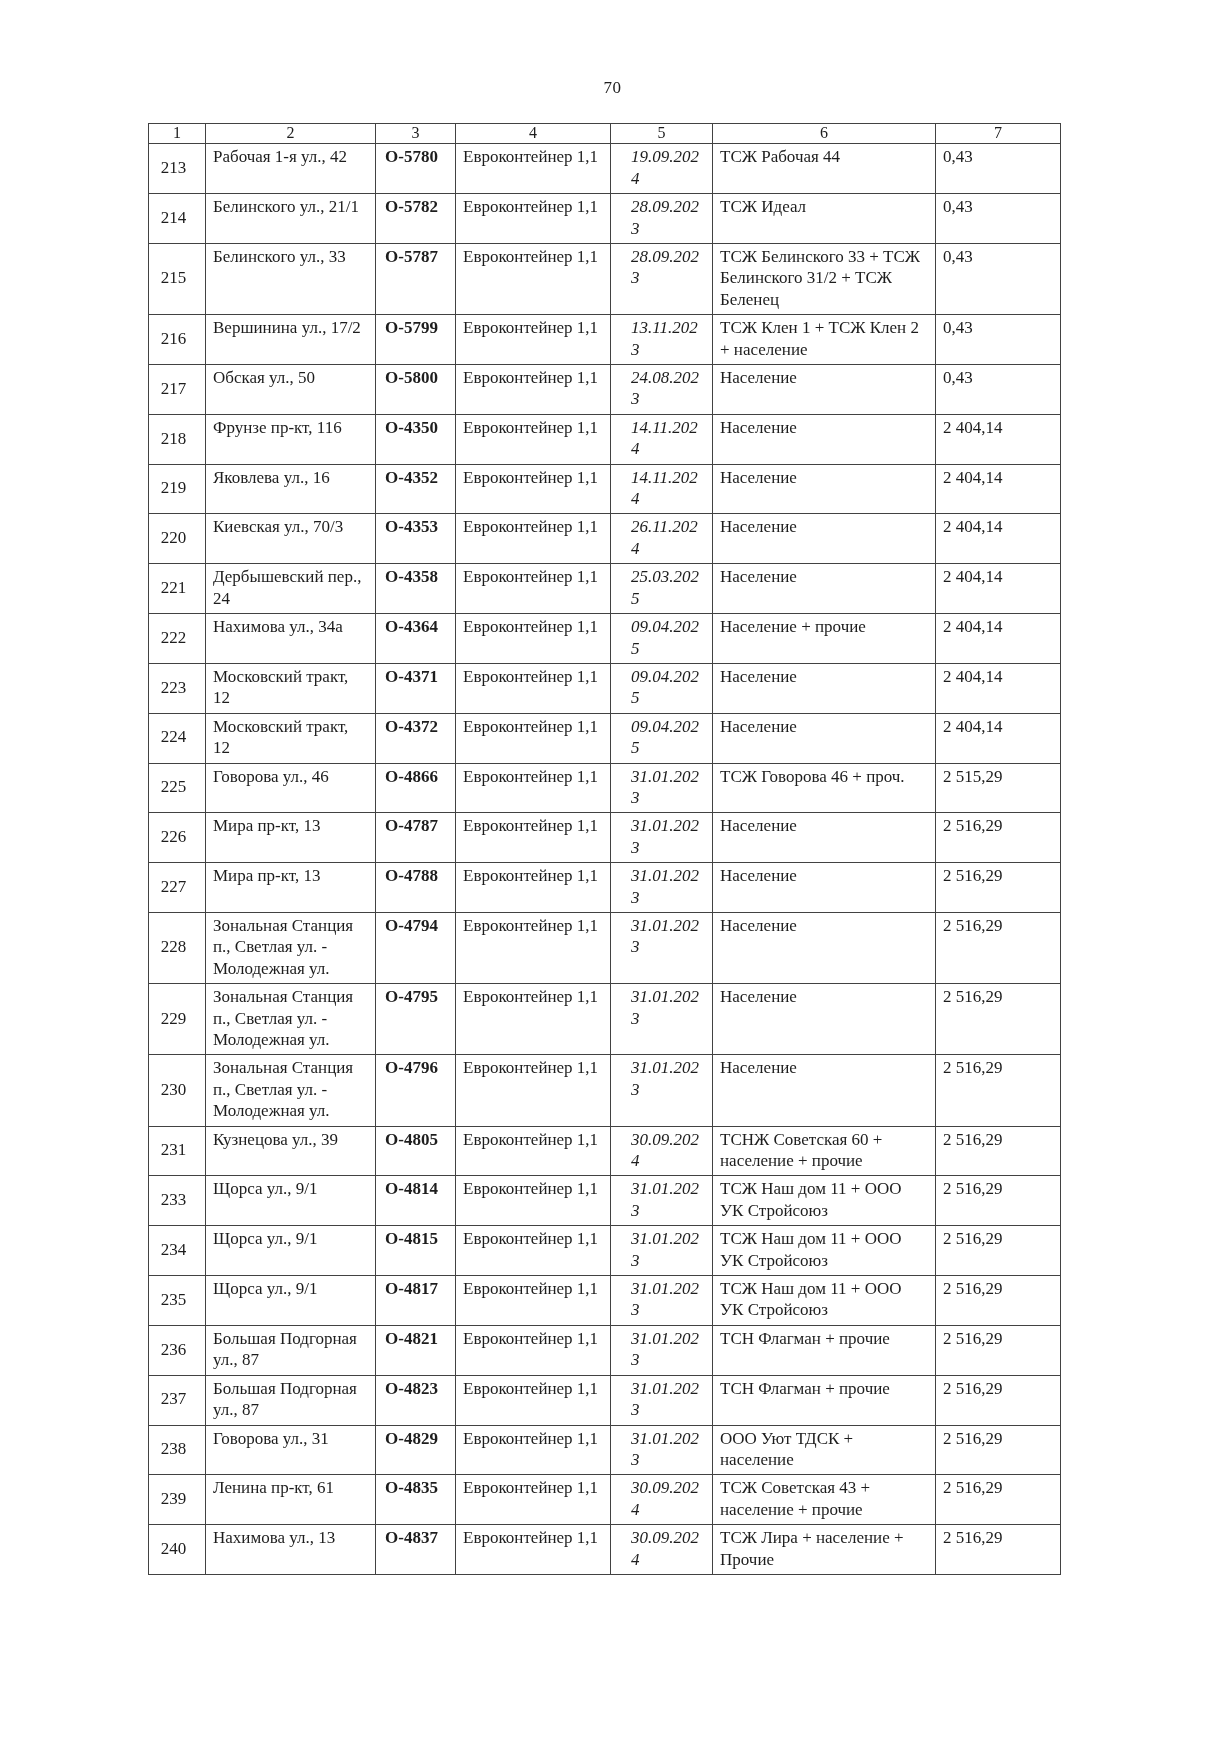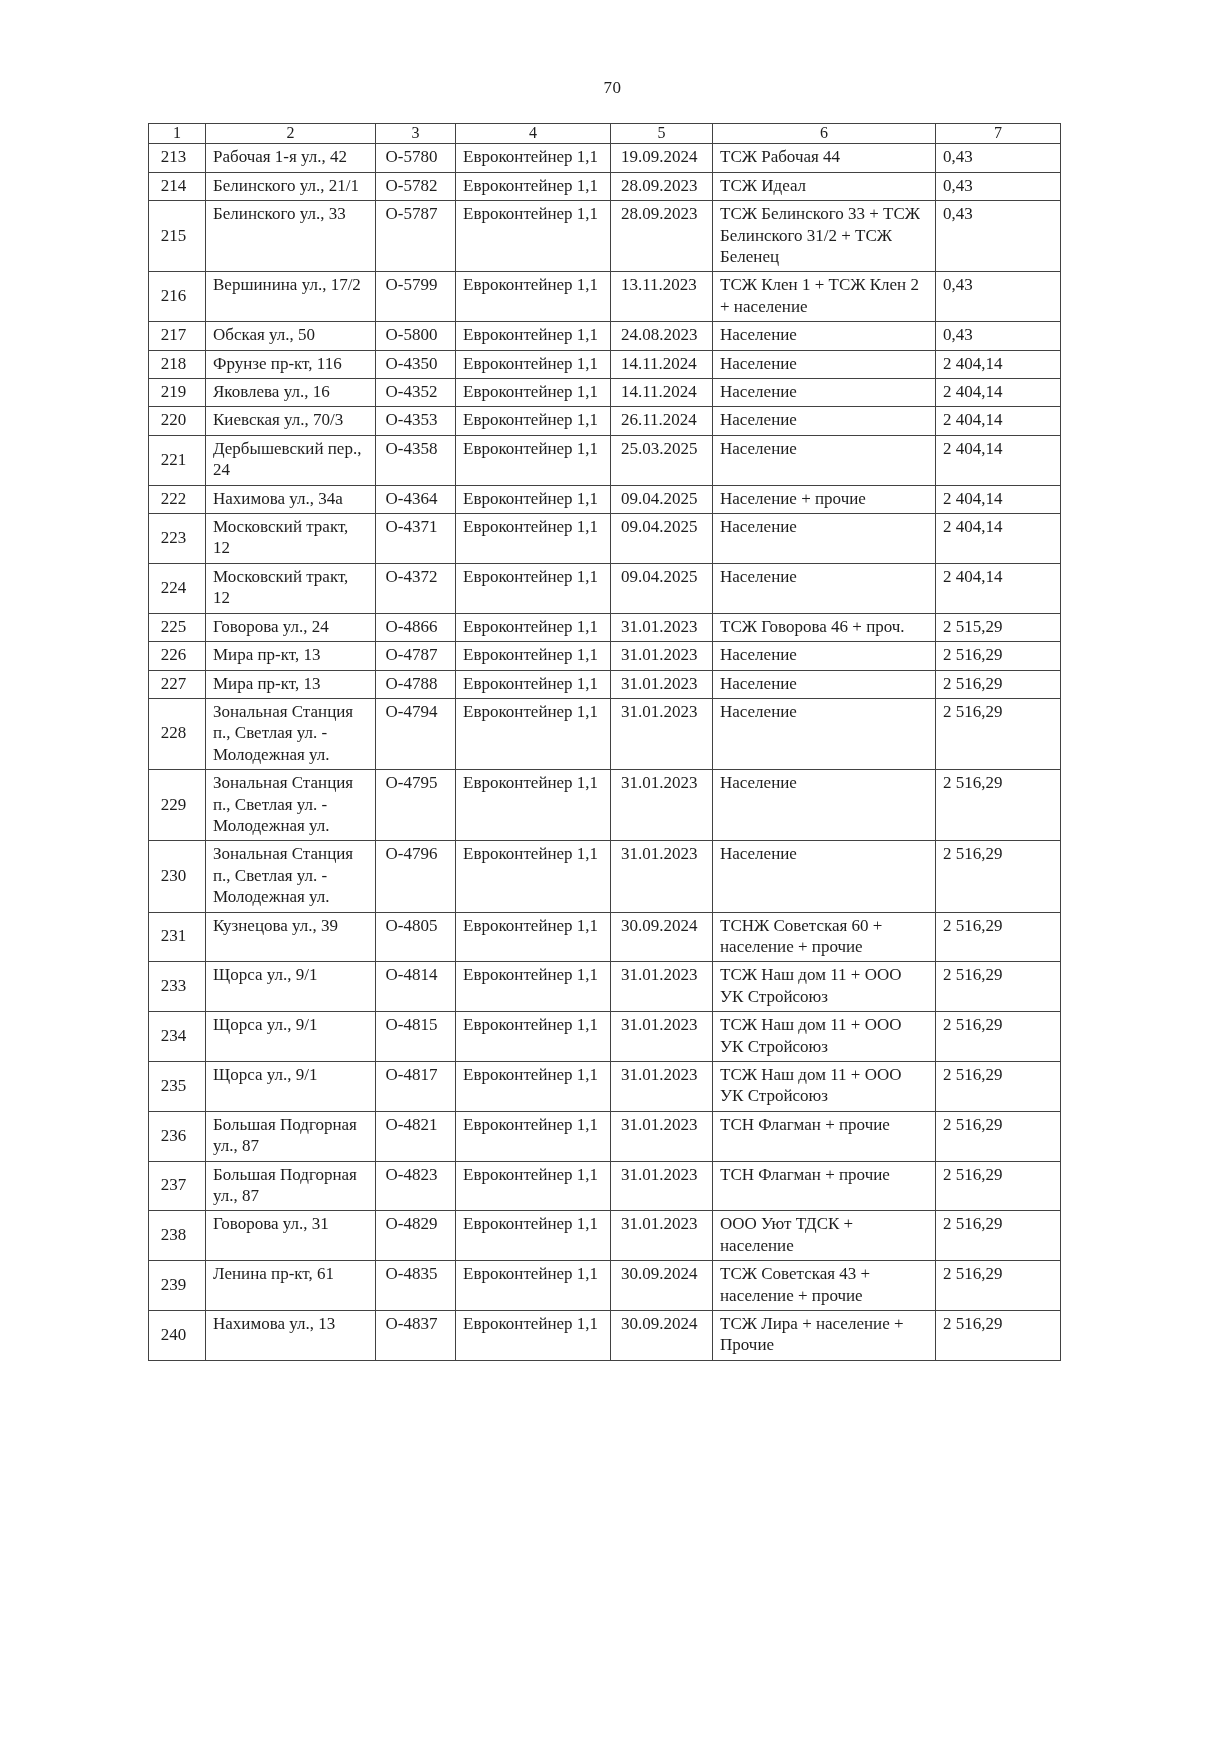--- a/index.html
+++ b/index.html
@@ -52,23 +52,25 @@
   .doc-table td.c1 {
     text-align: center;
     vertical-align: middle;
     padding-left: 2px;
     padding-right: 9px;
   }
   .doc-table td.c3 {
     text-align: center;
     padding-left: 2px;
     padding-right: 10px;
+    font-weight: bold;
   }
   .doc-table td.c5 {
-    padding-left: 10px;
+    padding-left: 20px;
+    font-style: italic;
   }
   .doc-table td.c7 {
     text-align: left;
     padding-right: 10px;
   }
 </style>
 </head>
 <body>
 
 <div class="page-number">70</div>
@@ -198,21 +200,21 @@
         <td class="c1">224</td>
         <td class="c2">Московский тракт, 12</td>
         <td class="c3">О-4372</td>
         <td class="c4">Евроконтейнер 1,1</td>
         <td class="c5">09.04.2025</td>
         <td class="c6">Население</td>
         <td class="c7">2 404,14</td>
       </tr>
       <tr>
         <td class="c1">225</td>
-        <td class="c2">Говорова ул., 24</td>
+        <td class="c2">Говорова ул., 46</td>
         <td class="c3">О-4866</td>
         <td class="c4">Евроконтейнер 1,1</td>
         <td class="c5">31.01.2023</td>
         <td class="c6">ТСЖ Говорова 46 + проч.</td>
         <td class="c7">2 515,29</td>
       </tr>
       <tr>
         <td class="c1">226</td>
         <td class="c2">Мира пр-кт, 13</td>
         <td class="c3">О-4787</td>

